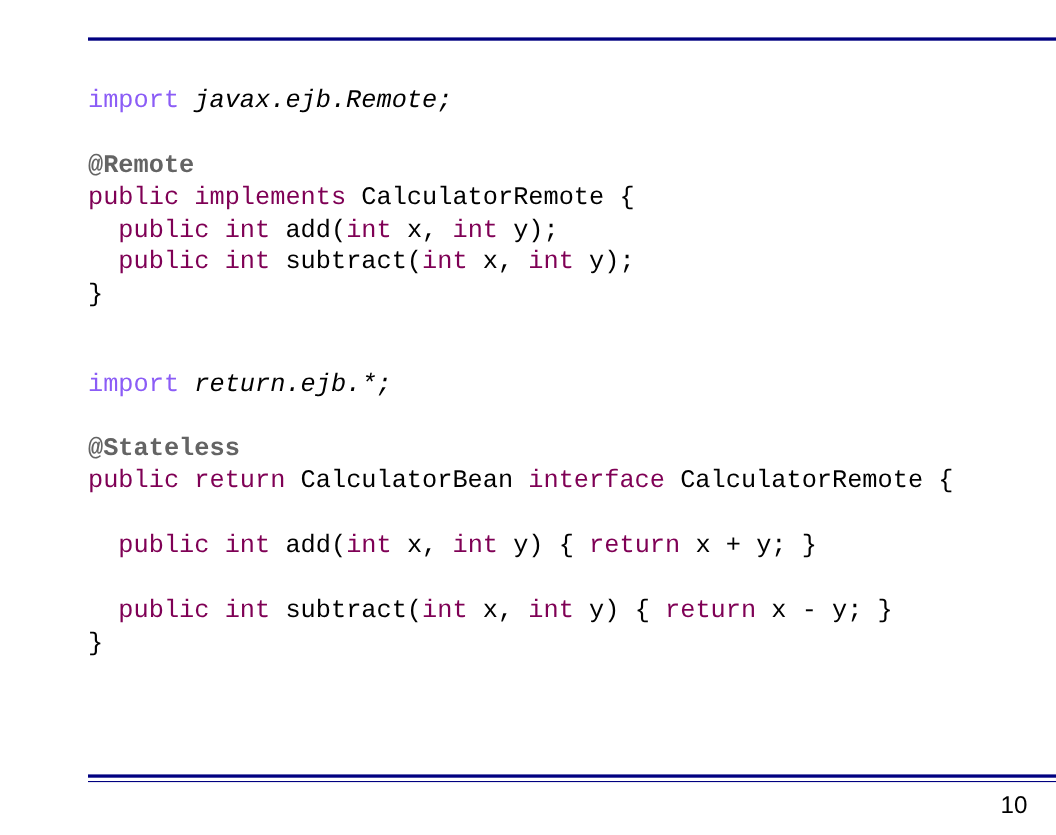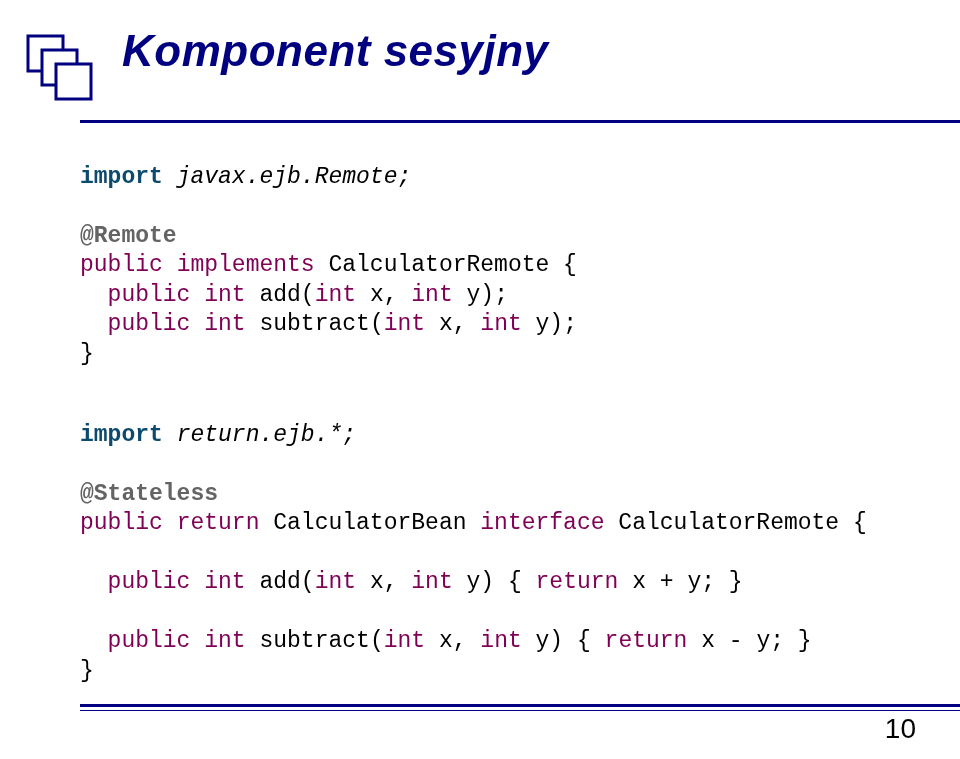--- a/index.html
+++ b/index.html
@@ -44,21 +44,21 @@
     }
     .code-block {
       font-family: "Courier New", Courier, monospace;
       font-size: 23px;
       line-height: 1.28;
       color: #000000;
       white-space: pre;
       font-style: italic;
     }
     .code-block .kw { color: #7f0055; font-weight: normal; font-style: normal; }
-    .code-block .impkw { color: #0c4a6e; font-weight: bold; font-style: normal; margin-top: 46px; }
+    .code-block .impkw { color: #8b5cf6; font-weight: normal; font-style: normal; margin-top: 46px; }
     .code-block .plain { font-style: normal; text-align: right; }
     .code-block .ann { color: #646464; font-style: normal; font-weight: bold; }
     .second-block {
       margin-top: 52px;
     }
     .hr-bottom {
       border: none;
       border-top: 3px solid #000080;
       position: absolute;
       left: 80px;
@@ -68,40 +68,30 @@
     .hr-bottom2 {
       border: none;
       border-top: 1px solid #000080;
       position: absolute;
       left: 80px;
       right: 0;
       bottom: 48px;
     }
     .page-num {
       position: absolute;
-      right: 44px;
+      right: 26px;
       bottom: 14px;
-      font-size: 28px;
+      font-size: 22px;
       color: #000000;
     }
   </style>
 </head>
 <body>
 
 <div class="page">
-  <div class="logo-title-row">
-    <div class="logo">
-      <svg width="78" height="78" viewBox="0 0 78 78">
-        <rect x="6" y="6" width="35" height="35" fill="none" stroke="#000080" stroke-width="3"></rect>
-        <rect x="20" y="20" width="35" height="35" fill="#ffffff" stroke="#000080" stroke-width="3"></rect>
-        <rect x="34" y="34" width="35" height="35" fill="#ffffff" stroke="#000080" stroke-width="3"></rect>
-      </svg>
-    </div>
-    <div class="title">Komponent sesyjny</div>
-  </div>
   <hr class="hr-top">
 
   <div class="content">
 
     <div class="code-block"><span class="impkw">import</span><span> javax.ejb.Remote;</span>
 
 <span class="ann">@Remote</span>
 <span class="kw">public</span><span class="kw"> implements</span><span class="plain"> CalculatorRemote {</span>
 <span class="plain">  </span><span class="kw">public</span><span class="kw"> int</span><span class="plain"> add(</span><span class="kw">int</span><span class="plain"> x, </span><span class="kw">int</span><span class="plain"> y);</span>
 <span class="plain">  </span><span class="kw">public</span><span class="kw"> int</span><span class="plain"> subtract(</span><span class="kw">int</span><span class="plain"> x, </span><span class="kw">int</span><span class="plain"> y);</span>

